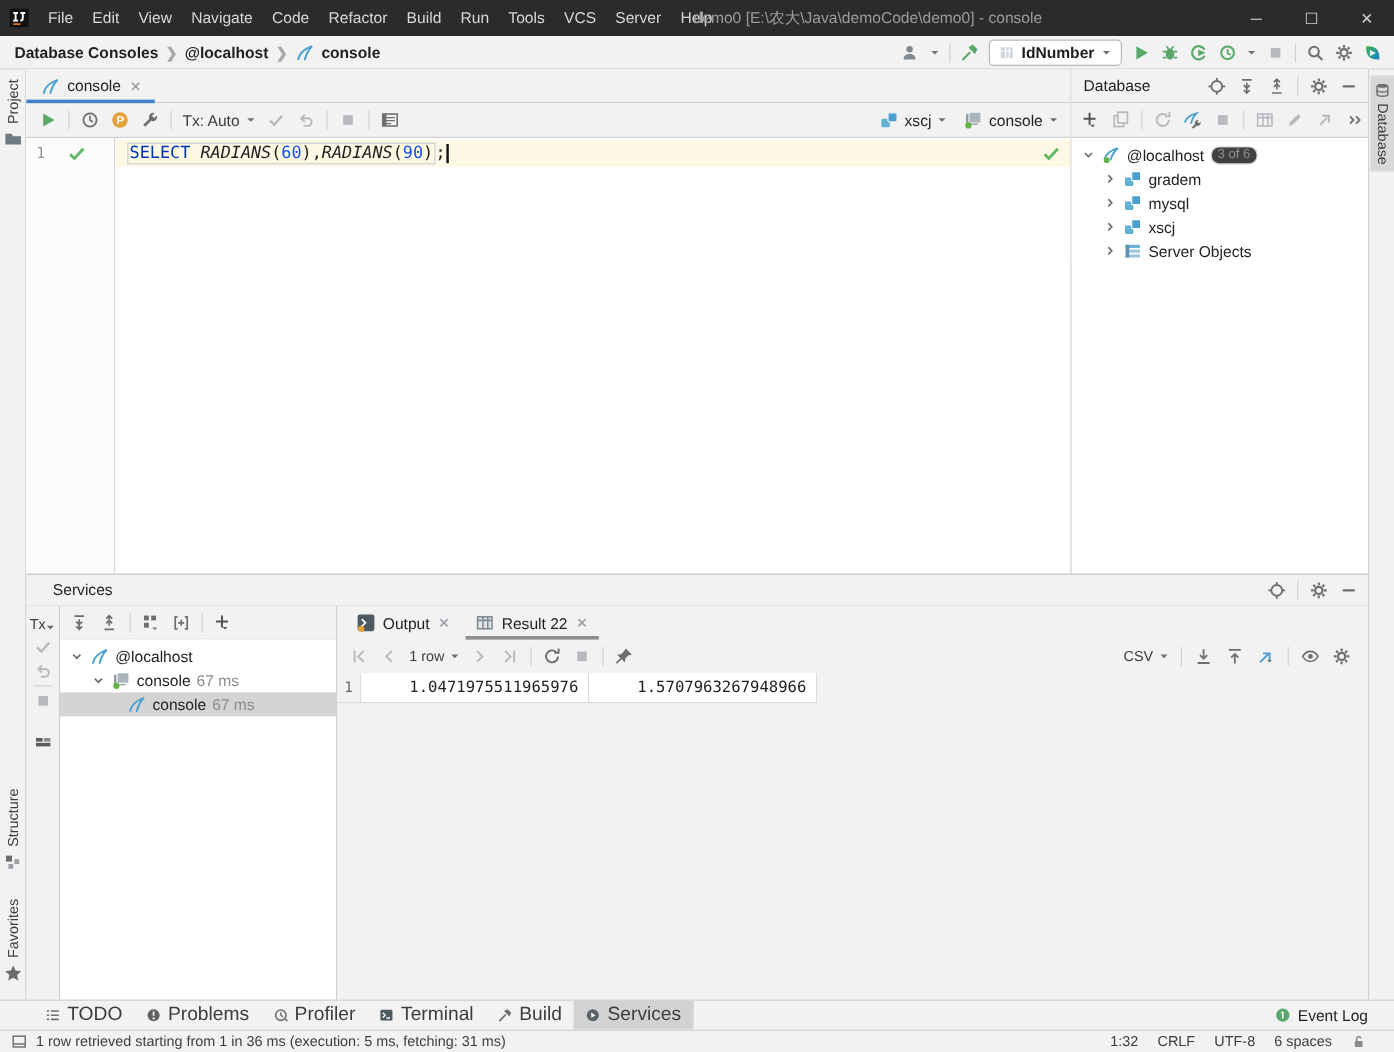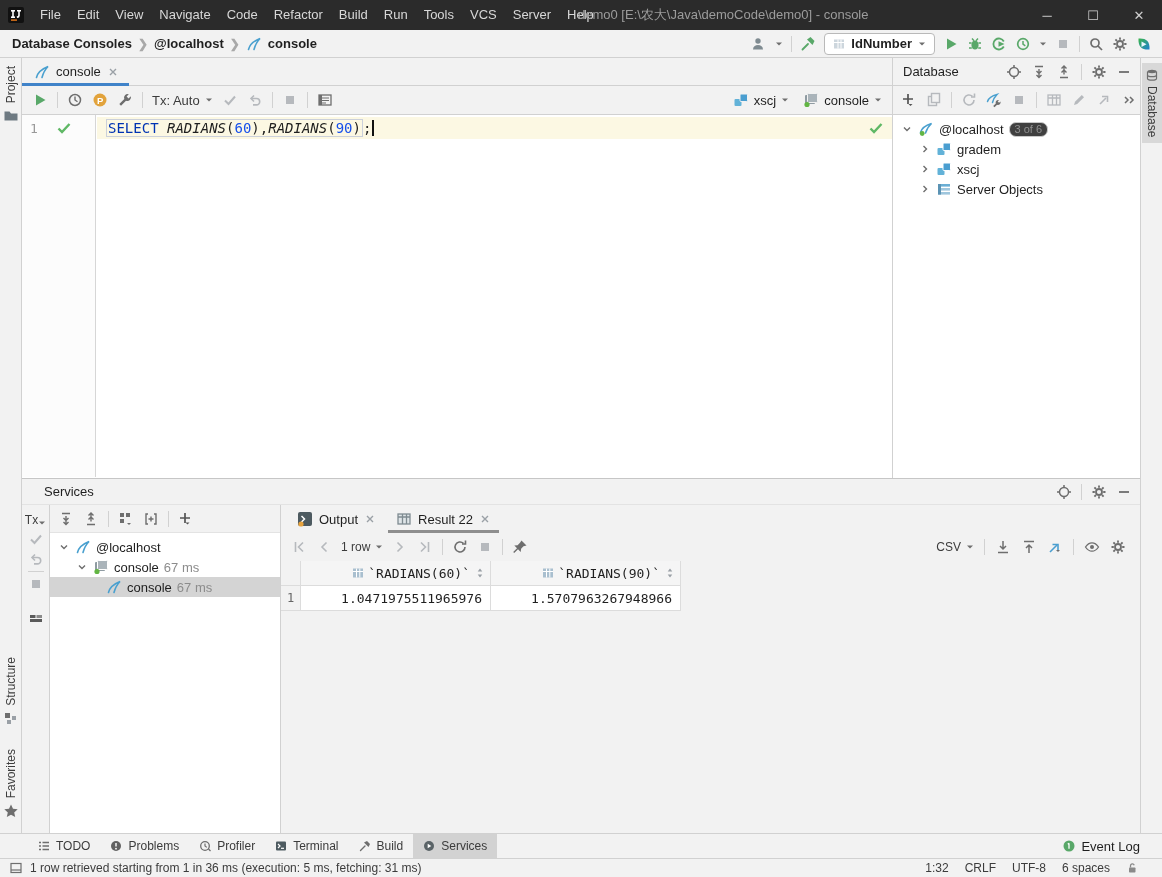--- a/index.html
+++ b/index.html
@@ -115,21 +115,21 @@
     gap:4px; padding-right:4px; font-family:"DejaVu Sans Mono", monospace; font-size:13px; }
   .cell.val { width:190px; height:25px; background:#fff; justify-content:flex-end;
     padding-right:8px; font-family:"DejaVu Sans Mono", monospace; font-size:13px; }
   .hdr-numcol { width:20px; height:25px; background:#f2f2f2; border-right:1px solid #dcdcdc;
     border-bottom:1px solid #dcdcdc; }
 
   
   .toolwin-bar { position:absolute; left:0; top:833px; width:1162px; height:25px;
     background:#f2f2f2; border-top:1px solid #d1d1d1; display:flex; align-items:stretch;
     padding-left:28px; }
-  .tw-item { display:flex; align-items:center; gap:6px; padding:0 10px; font-size:12px; color:#3c3c3c; }
+  .tw-item { display:flex; align-items:center; gap:6px; padding:0 10px; font-size:16px; color:#3c3c3c; }
   .tw-item.active { background:#d2d2d2; }
   .tw-right { margin-left:auto; display:flex; align-items:center; gap:6px; padding-right:22px; }
   .statusbar { position:absolute; left:0; top:858px; width:1162px; height:19px;
     background:#f2f2f2; border-top:1px solid #d1d1d1; display:flex; align-items:center;
     font-size:12px; color:#3c3c3c; padding:0 10px; }
   .statusbar .left { display:flex; align-items:center; gap:8px; }
   .statusbar .right { margin-left:auto; display:flex; align-items:center; gap:16px; padding-right:14px; }
 </style>
 </head>
 <body>
@@ -467,20 +467,30 @@
       <span>gradem</span>
     </div>
     <div class="tree-row" style="padding-left:26px">
       <svg class="chev" viewBox="0 0 12 12">
           <path d="M4.5 3l3 3-3 3" stroke="#6e6e6e" stroke-width="1.4" fill="none"></path>
         </svg>
       <svg class="ic" viewBox="0 0 16 16">
           <rect x="1.5" y="7" width="7" height="7" rx="1" fill="#62b2d8"></rect>
           <rect x="7" y="2" width="7.5" height="7.5" rx="1" fill="#4a9ed0" stroke="#fff" stroke-width="1"></rect>
         </svg>
+      <span>mysql</span>
+    </div>
+    <div class="tree-row" style="padding-left:26px">
+      <svg class="chev" viewBox="0 0 12 12">
+          <path d="M4.5 3l3 3-3 3" stroke="#6e6e6e" stroke-width="1.4" fill="none"></path>
+        </svg>
+      <svg class="ic" viewBox="0 0 16 16">
+          <rect x="1.5" y="7" width="7" height="7" rx="1" fill="#62b2d8"></rect>
+          <rect x="7" y="2" width="7.5" height="7.5" rx="1" fill="#4a9ed0" stroke="#fff" stroke-width="1"></rect>
+        </svg>
       <span>xscj</span>
     </div>
     <div class="tree-row" style="padding-left:26px">
       <svg class="chev" viewBox="0 0 12 12">
           <path d="M4.5 3l3 3-3 3" stroke="#6e6e6e" stroke-width="1.4" fill="none"></path>
         </svg>
       <svg class="ic" viewBox="0 0 16 16">
           <rect x="2" y="3" width="12" height="2.6" fill="#6aaed4"></rect>
           <rect x="2" y="7" width="12" height="2.6" fill="#9fc6dd"></rect>
           <rect x="2" y="11" width="12" height="2.6" fill="#9fc6dd"></rect>
@@ -673,43 +683,20 @@
               <circle cx="8" cy="8" r="2" fill="#6e6e6e"></circle>
             </svg>
           <svg class="ic" viewBox="0 0 16 16">
               <path d="M8 1.5v2.3M8 12.2v2.3M1.5 8h2.3M12.2 8h2.3M3.4 3.4l1.6 1.6M11 11l1.6 1.6M12.6 3.4L11 5M5 11l-1.6 1.6" stroke="#6e6e6e" stroke-width="1.8"></path>
               <circle cx="8" cy="8" r="3" stroke="#6e6e6e" stroke-width="1.8" fill="none"></circle>
             </svg>
         </div>
       </div>
       <div class="grid">
         <div class="grid-row">
-          <div class="hdr-numcol"></div>
-          <div class="cell head">
-            <svg class="ic12" viewBox="0 0 12 12">
-                <rect x="1" y="1.5" width="10" height="9" fill="#a9bfcf"></rect>
-                <path d="M1 4.5h10M4.5 1.5v9M7.8 1.5v9" stroke="#fff" stroke-width="1"></path>
-              </svg>
-            <span>`RADIANS(60)`</span>
-            <svg class="ic12" viewBox="0 0 12 12">
-                <path d="M6 1.5L8.3 4.5H3.7zM6 10.5L8.3 7.5H3.7z" fill="#9aa0a6"></path>
-              </svg>
-          </div>
-          <div class="cell head">
-            <svg class="ic12" viewBox="0 0 12 12">
-                <rect x="1" y="1.5" width="10" height="9" fill="#a9bfcf"></rect>
-                <path d="M1 4.5h10M4.5 1.5v9M7.8 1.5v9" stroke="#fff" stroke-width="1"></path>
-              </svg>
-            <span>`RADIANS(90)`</span>
-            <svg class="ic12" viewBox="0 0 12 12">
-                <path d="M6 1.5L8.3 4.5H3.7zM6 10.5L8.3 7.5H3.7z" fill="#9aa0a6"></path>
-              </svg>
-          </div>
-        </div>
-        <div class="grid-row">
           <div class="cell numcol" style="height:25px">1</div>
           <div class="cell val">1.0471975511965976</div>
           <div class="cell val">1.5707963267948966</div>
         </div>
       </div>
     </div>
   </div>
 </div>
 
 <div class="toolwin-bar">

